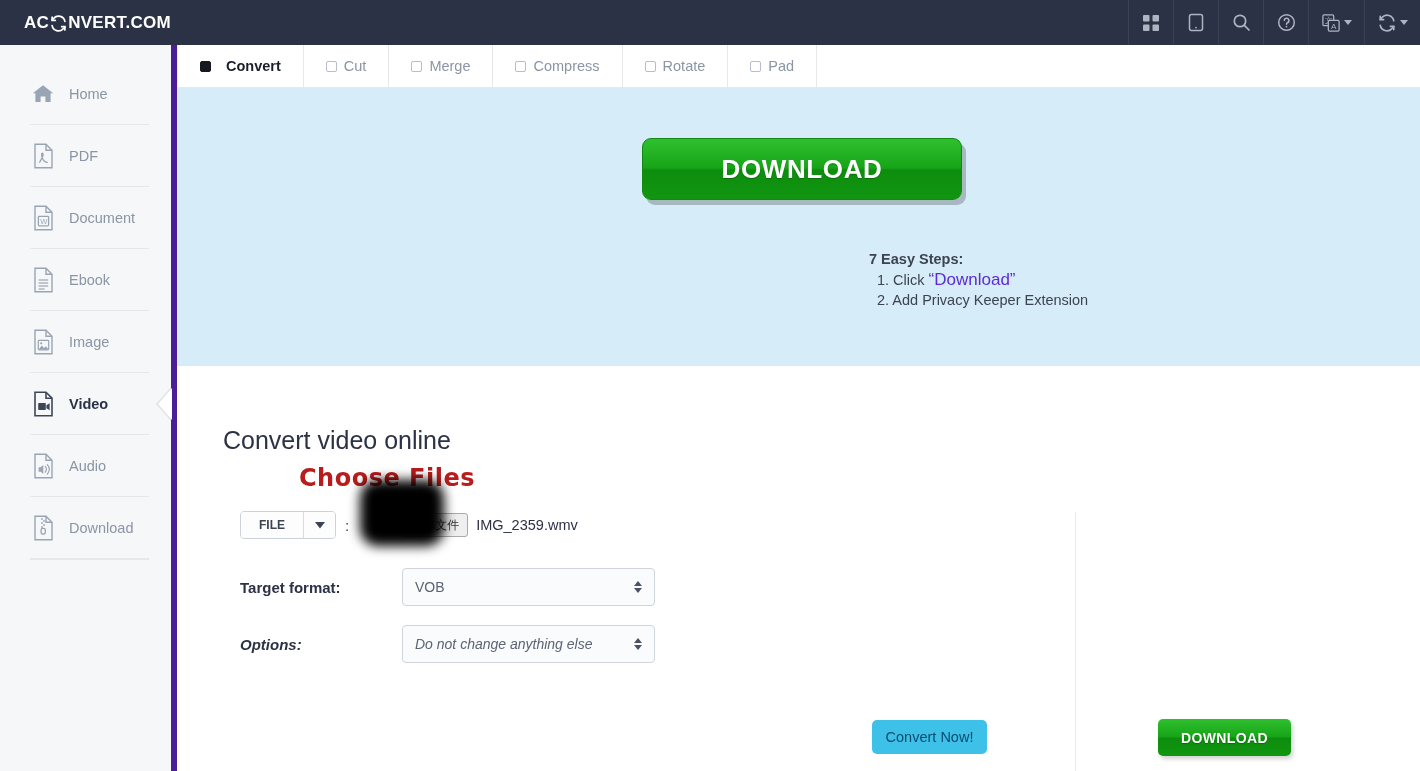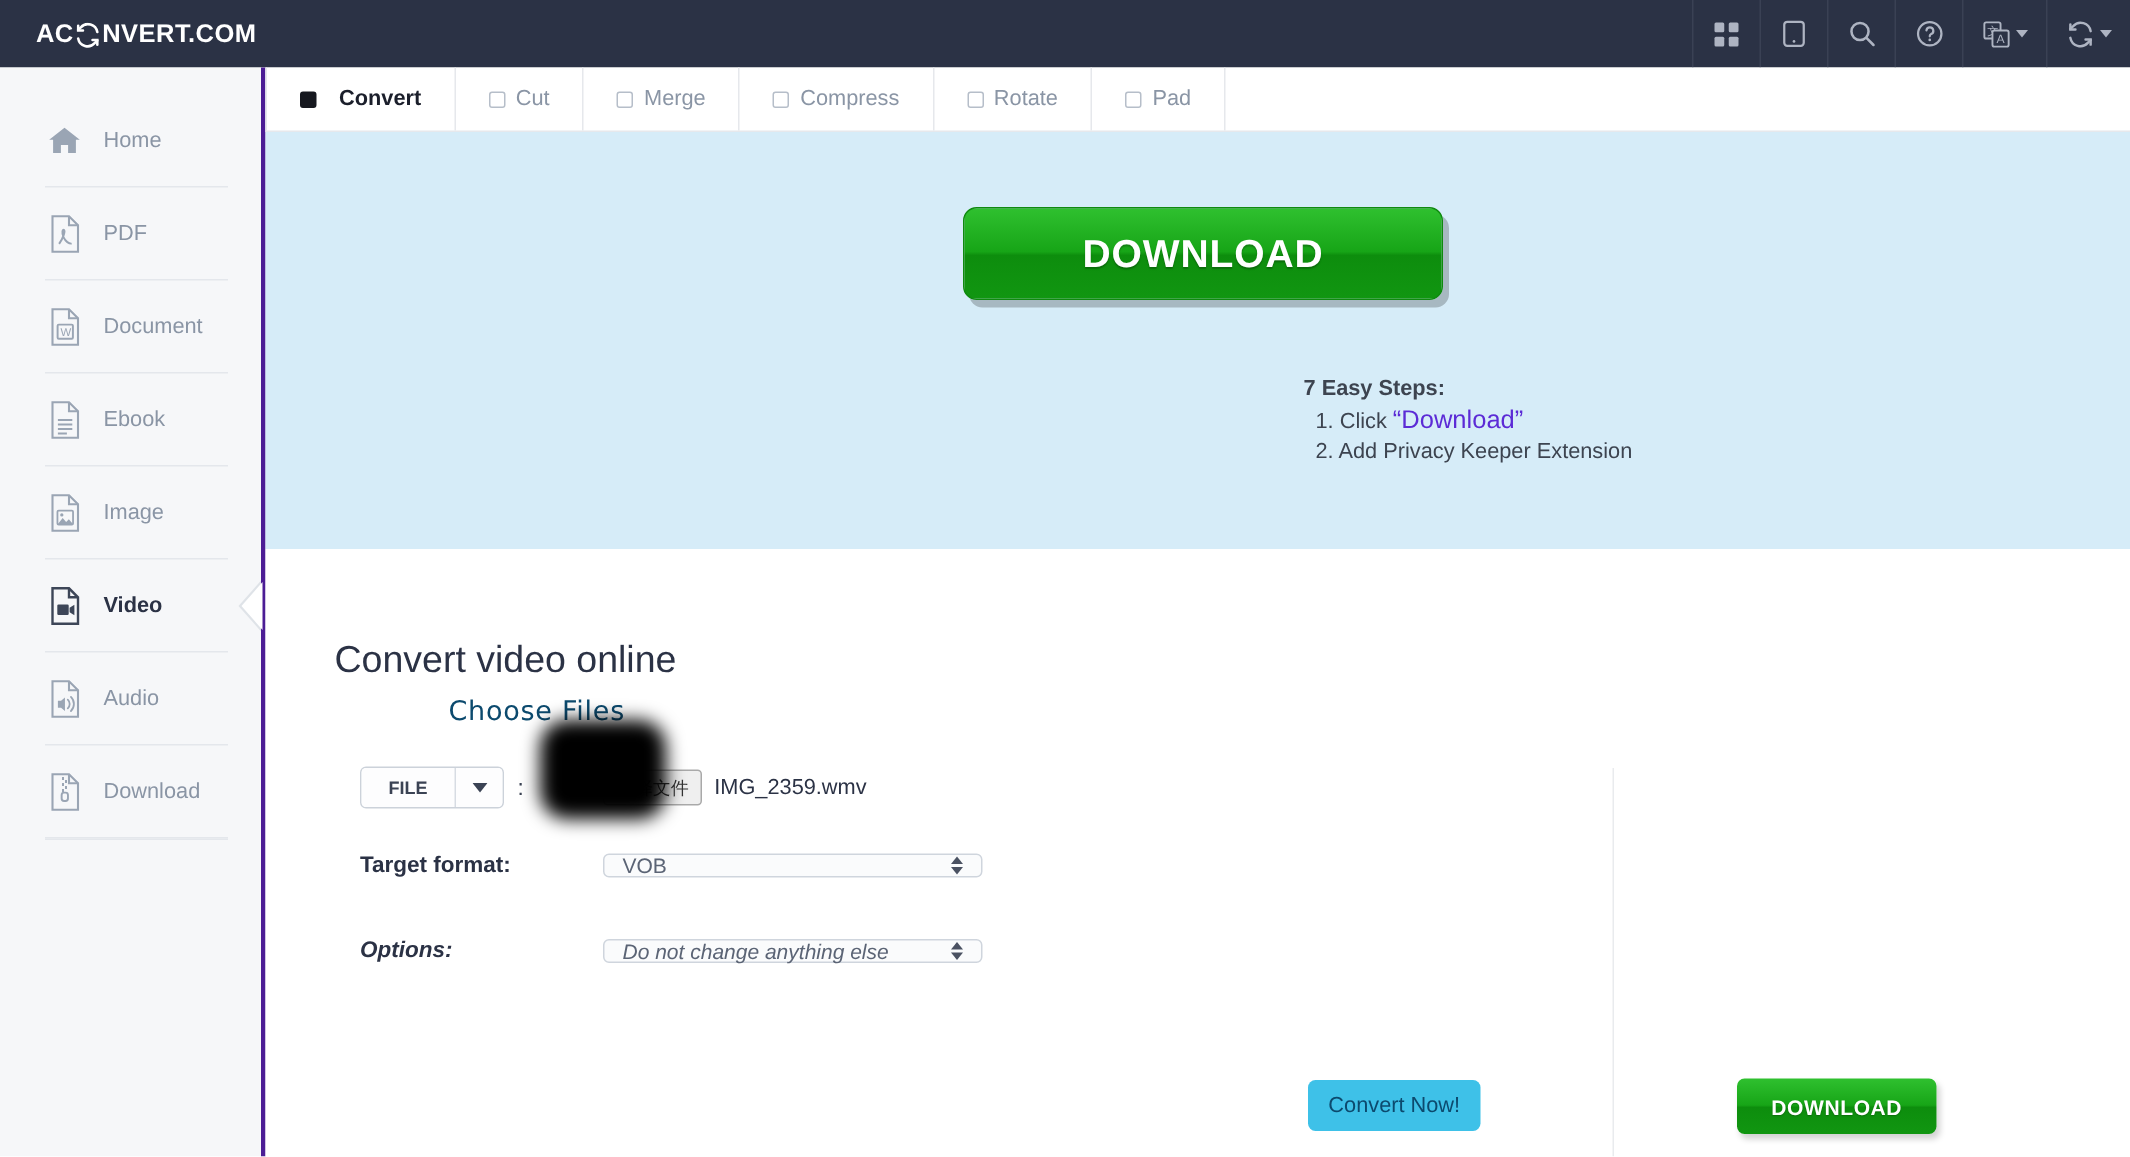--- a/index.html
+++ b/index.html
@@ -78,21 +78,21 @@
     display: inline-block;
   }
 
   
   .sidebar {
     position: absolute;
     top: 45px; left: 0;
     width: 177px;
     height: 726px;
     background: #f6f7f9;
-    border-right: 3px solid #4c1d95;
+    border-right: 6px solid #4c1d95;
     padding-top: 18px;
   }
   .side-item {
     position: relative;
     height: 61px;
     display: flex;
     align-items: center;
     padding-left: 30px;
     cursor: pointer;
     color: #8a95a5;
@@ -232,24 +232,24 @@
   .page-title {
     position: absolute;
     left: 46px; top: 60px;
     font-size: 25px;
     color: #2b3245;
     font-weight: normal;
   }
   .choose-files {
     position: absolute;
     left: 122px; top: 98px;
-    font-size: 18px;
-    color: #0c4a6e;
+    font-size: 24px;
+    color: #b91c1c;
     font-family: "DejaVu Sans", sans-serif;
-    font-weight: 400;
+    font-weight: 700;
     letter-spacing: 0.5px;
   }
 
   .file-row {
     position: absolute;
     left: 63px; top: 145px;
     display: flex;
     align-items: center;
   }
   .file-btn-group {
@@ -331,21 +331,21 @@
   .form-row.r2 { left: 63px; top: 259px; font-style: italic; }
   .form-label {
     width: 162px;
     font-size: 15px;
     font-weight: bold;
     color: #2b3245;
   }
   .sel {
     position: relative;
     width: 253px;
-    height: 16px;
+    height: 38px;
     border: 1px solid #cfd5dd;
     border-radius: 4px;
     background: #fafbfc;
     display: flex;
     align-items: center;
     padding-left: 12px;
     font-size: 14px;
     color: #5b6475;
     cursor: pointer;
   }

